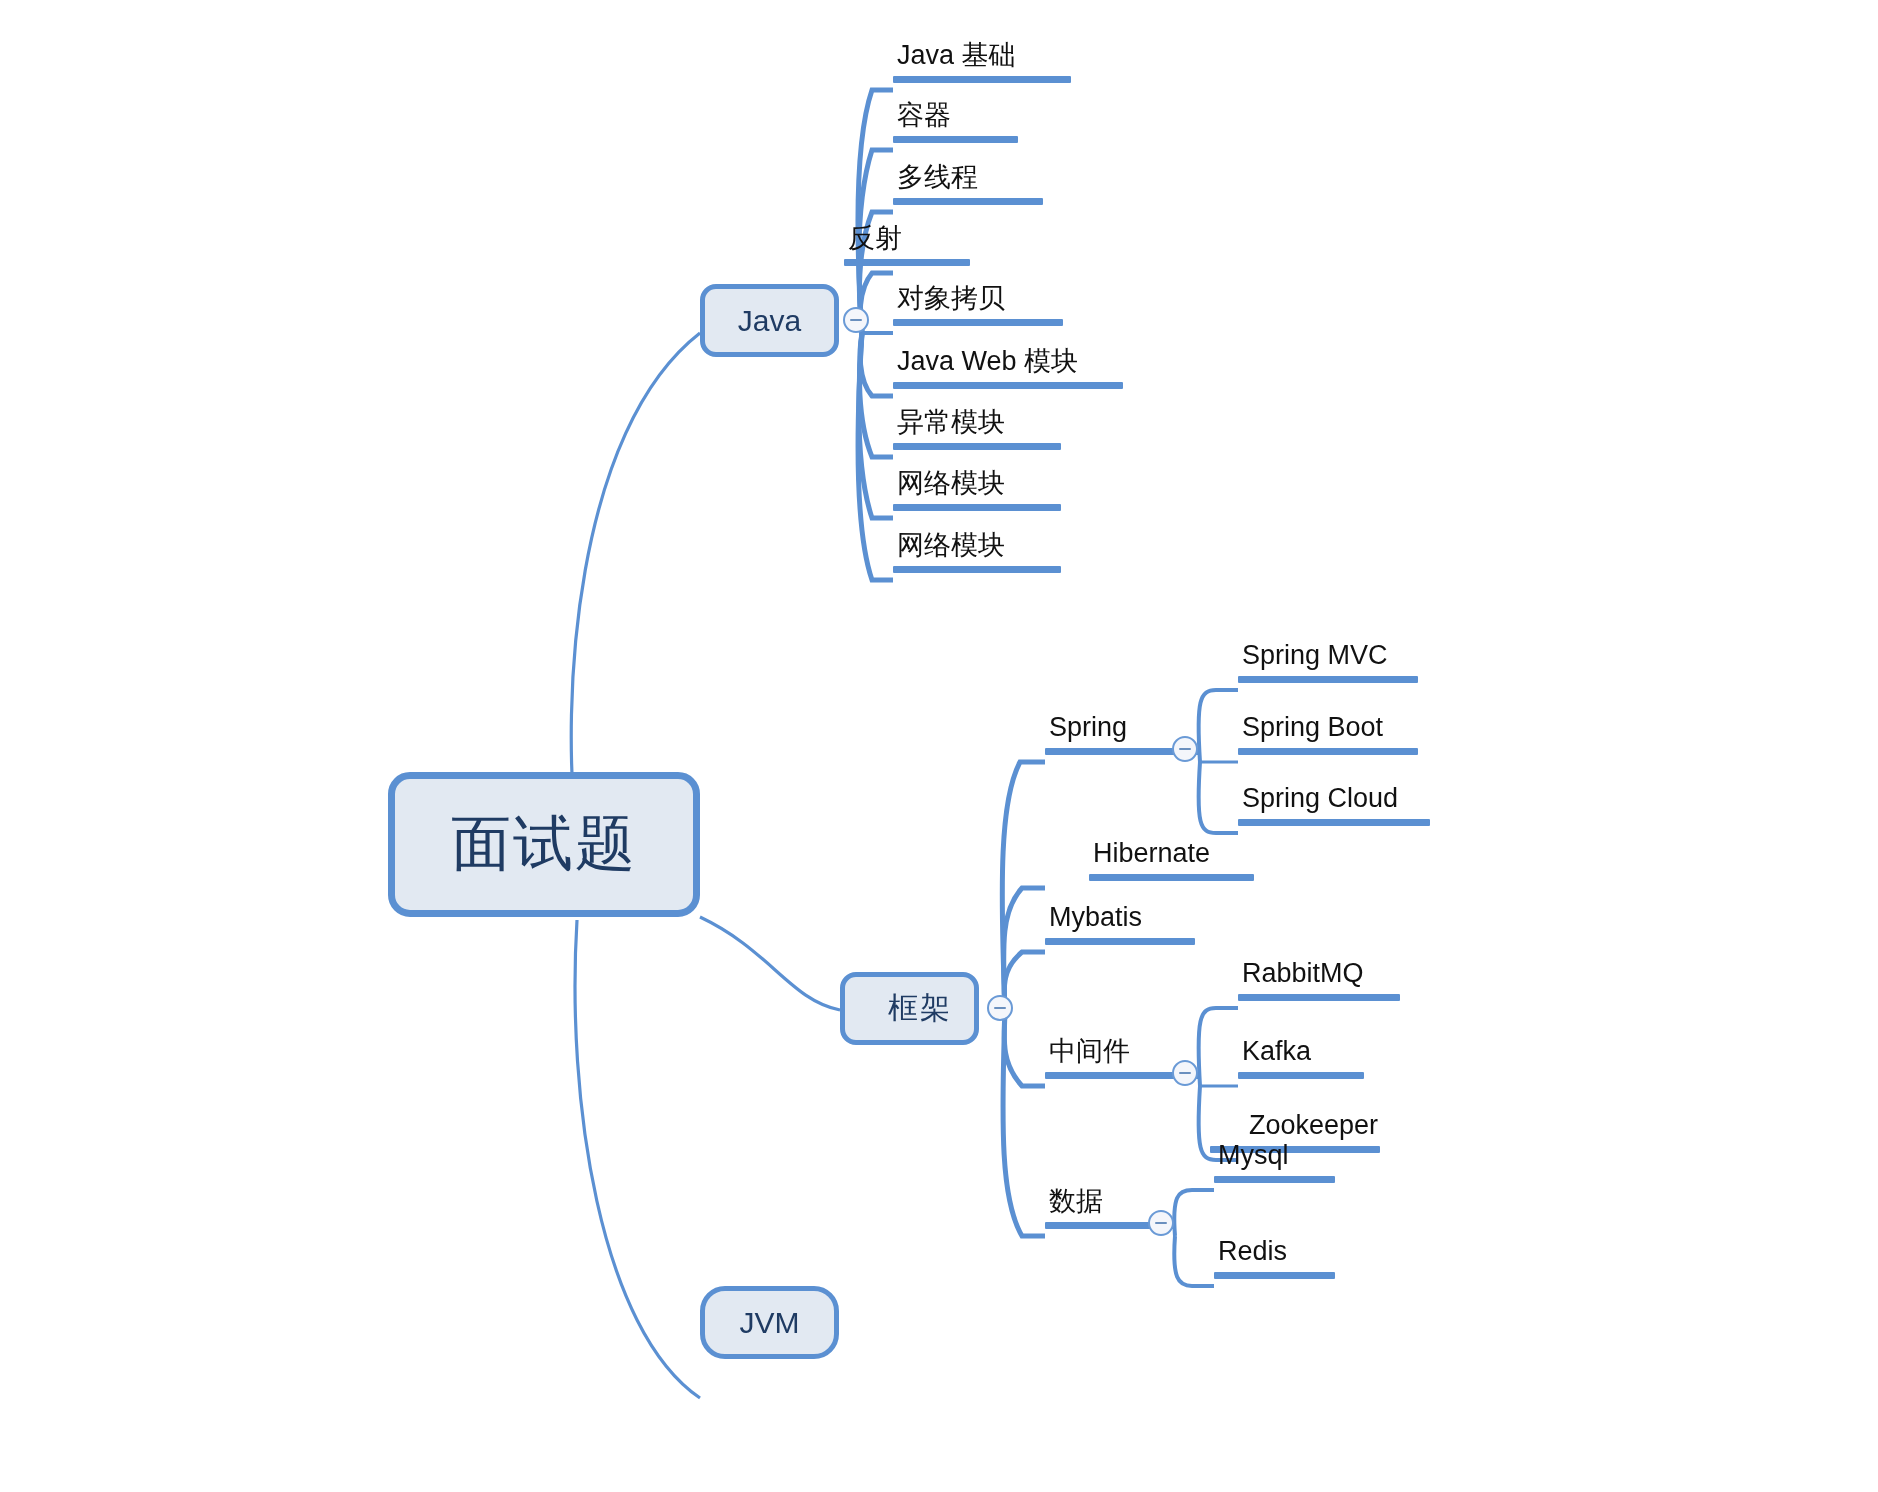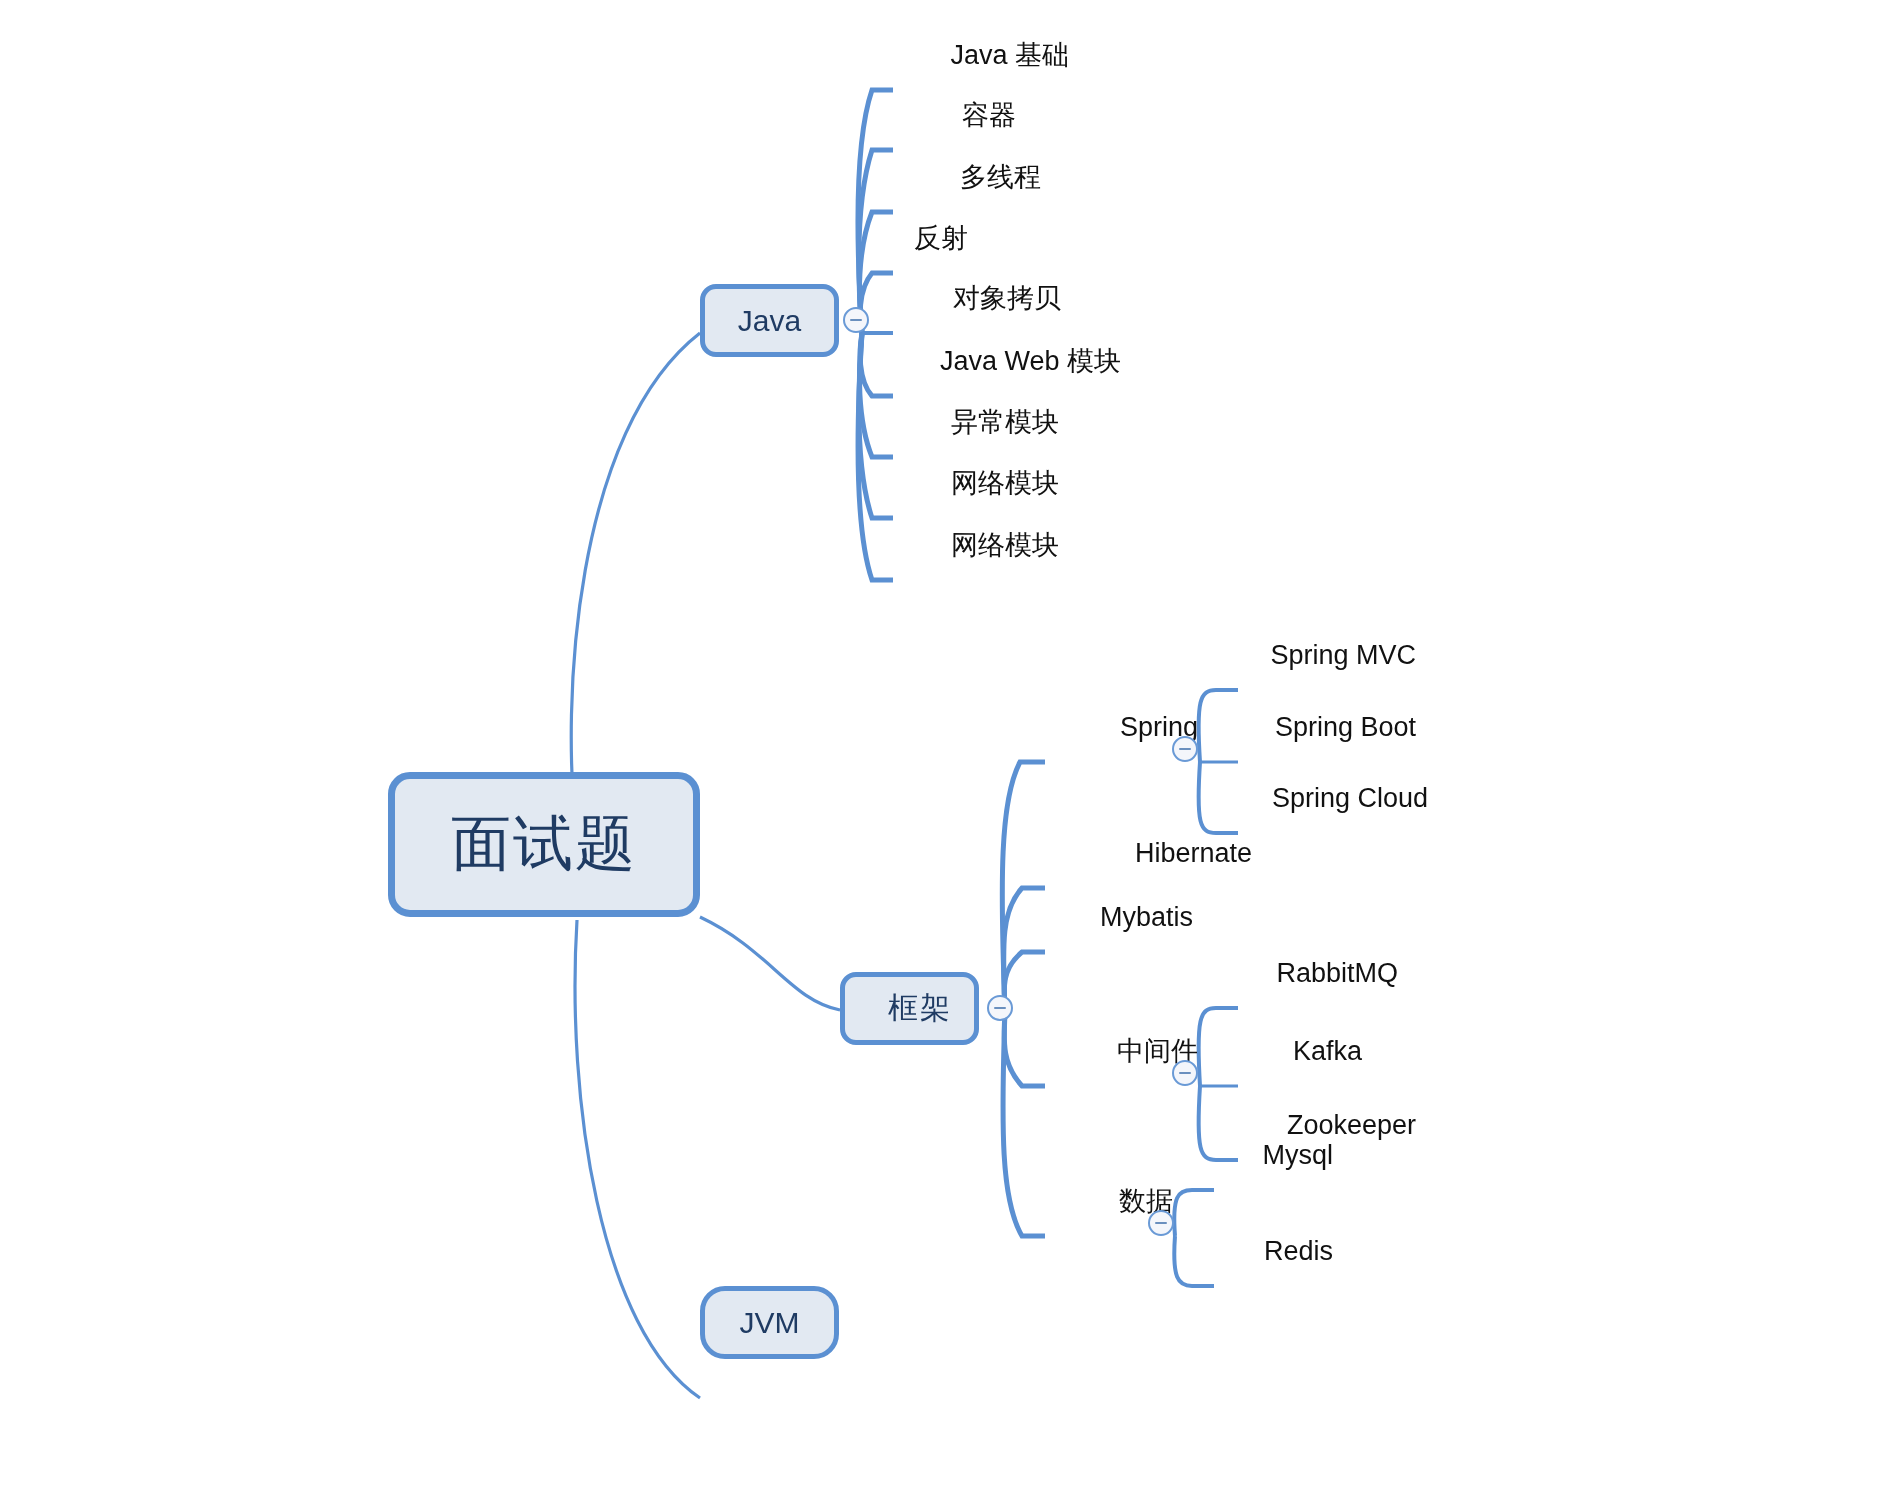--- a/index.html
+++ b/index.html
@@ -51,21 +51,21 @@
     font-size: 30px;
   }
   .box-node.level1.cjk {
     letter-spacing: 2px;
     padding-left: 21px;
   }
   
   .u-node {
     position: absolute;
     display: flex;
-    flex-direction: row;
+    flex-direction: column;
     justify-content: flex-end;
     white-space: nowrap;
   }
   .u-node .u-label {
     font-size: 27px;
     color: #111111;
     line-height: 1.1;
     padding: 0 2px 5px 4px;
   }
   .u-node .u-rule {
@@ -245,21 +245,21 @@
   <div class="u-node" style="left:1238px; top:959px; width:162px;">
     <span class="u-label">RabbitMQ</span>
     <span class="u-rule"></span>
   </div>
 
   <div class="u-node" style="left:1238px; top:1037px; width:126px;">
     <span class="u-label">Kafka</span>
     <span class="u-rule"></span>
   </div>
 
-  <div class="u-node" style="left:1248px; top:1111px; width:170px;">
+  <div class="u-node" style="left:1210px; top:1111px; width:170px;text-align:right;">
     <span class="u-label">Zookeeper</span>
     <span class="u-rule"></span>
   </div>
 
   <div class="u-node" style="left:1045px; top:1187px; width:130px;">
     <span class="u-label">数据</span>
     <span class="u-rule"></span>
   </div>
   <div class="toggle" style="left:1148px; top:1210px;">
     <span class="bar"></span>

